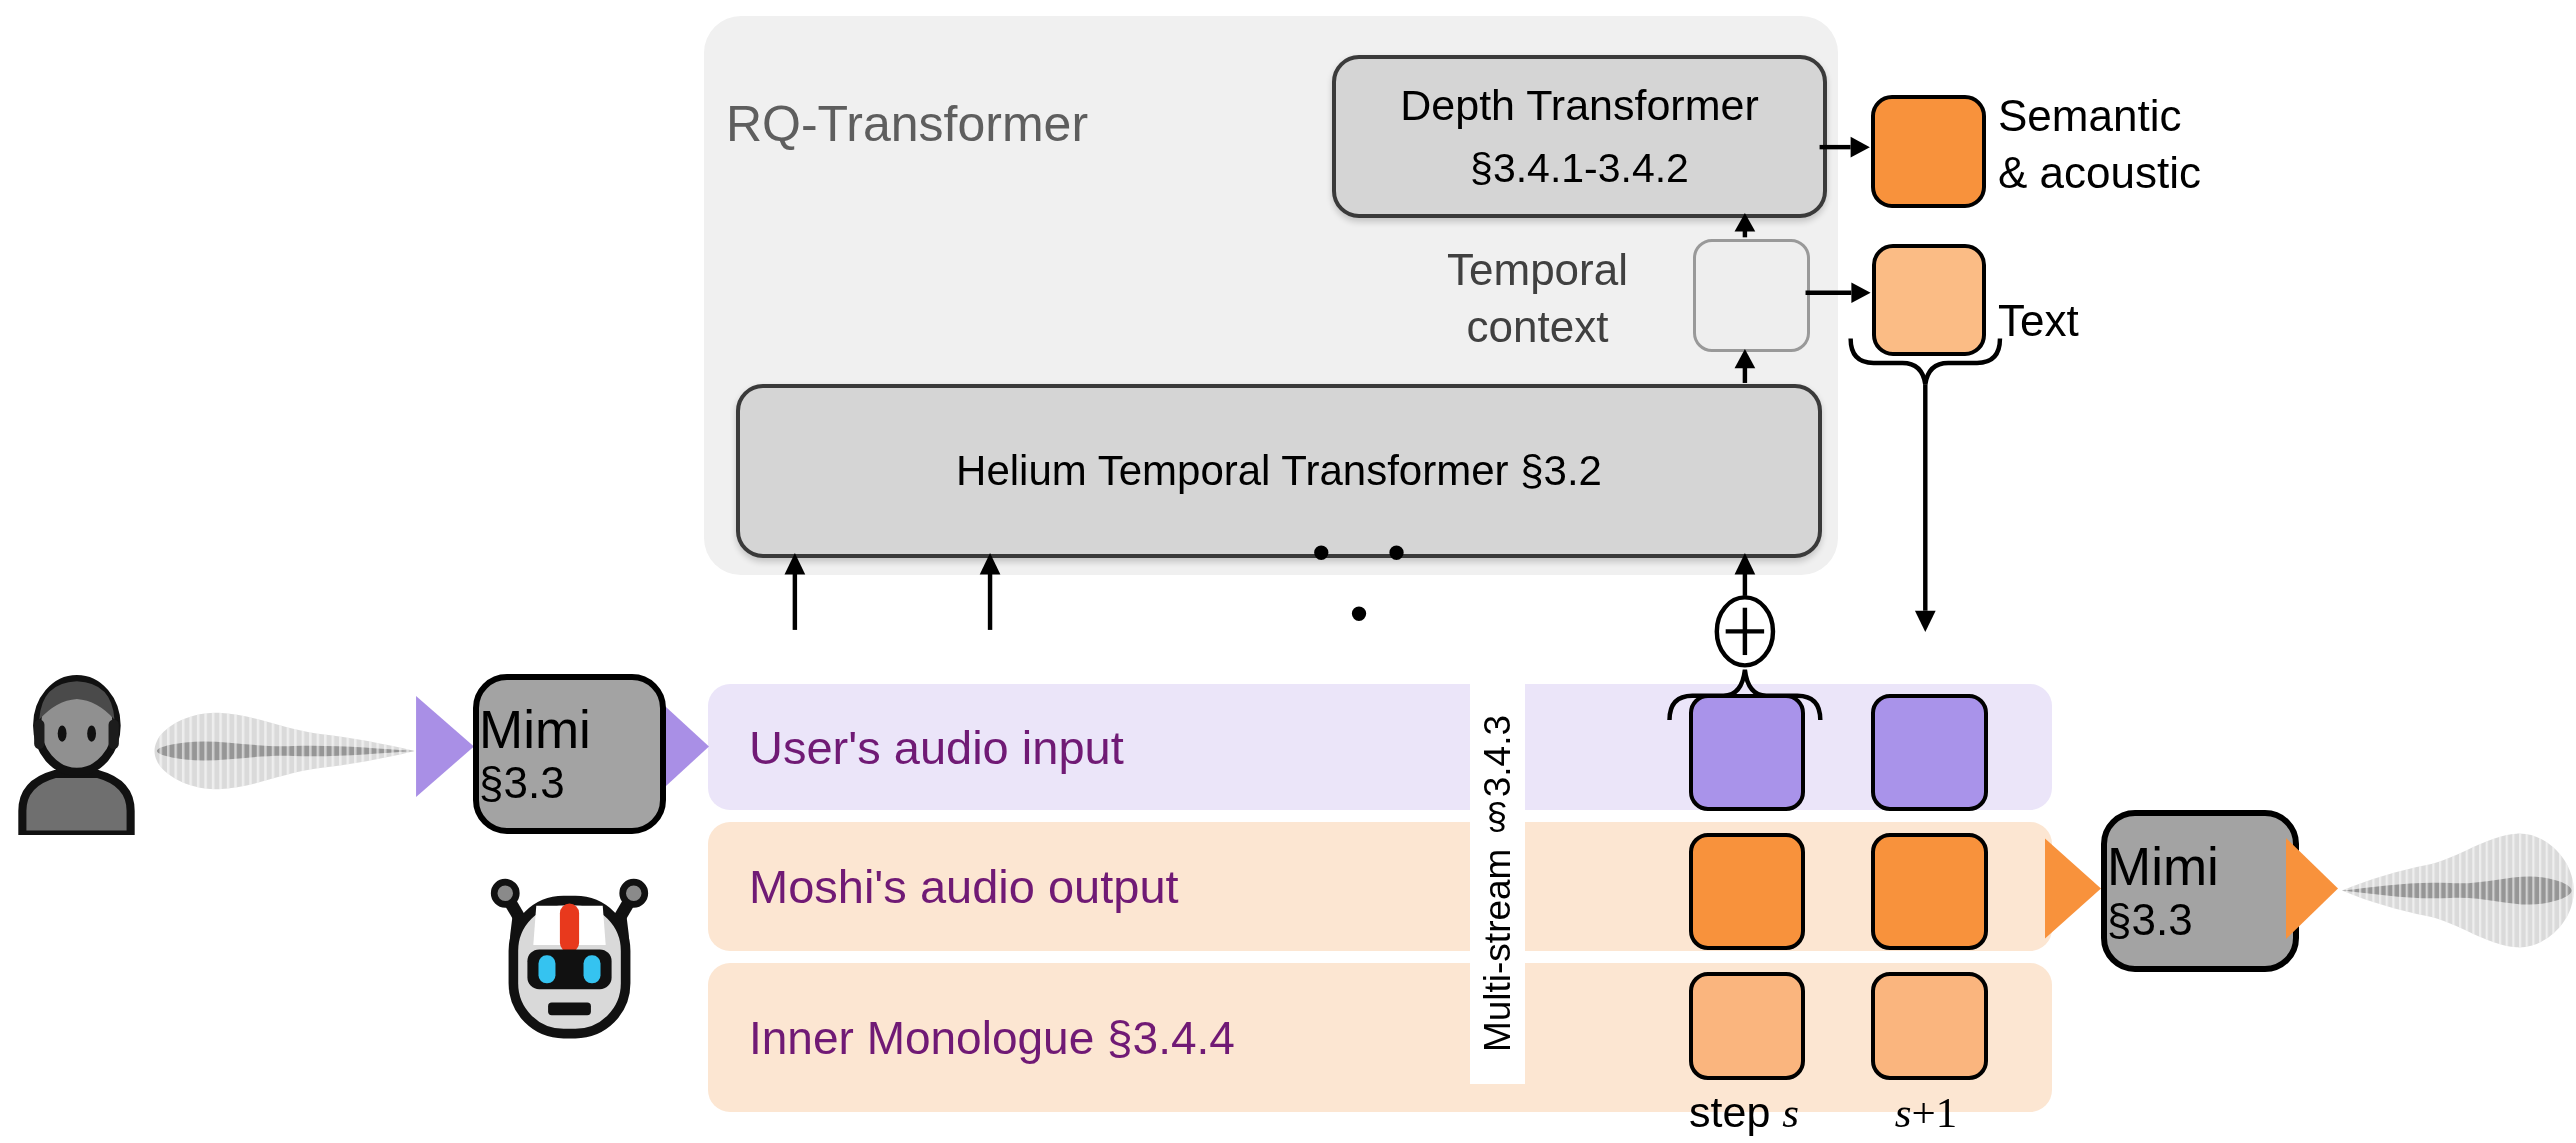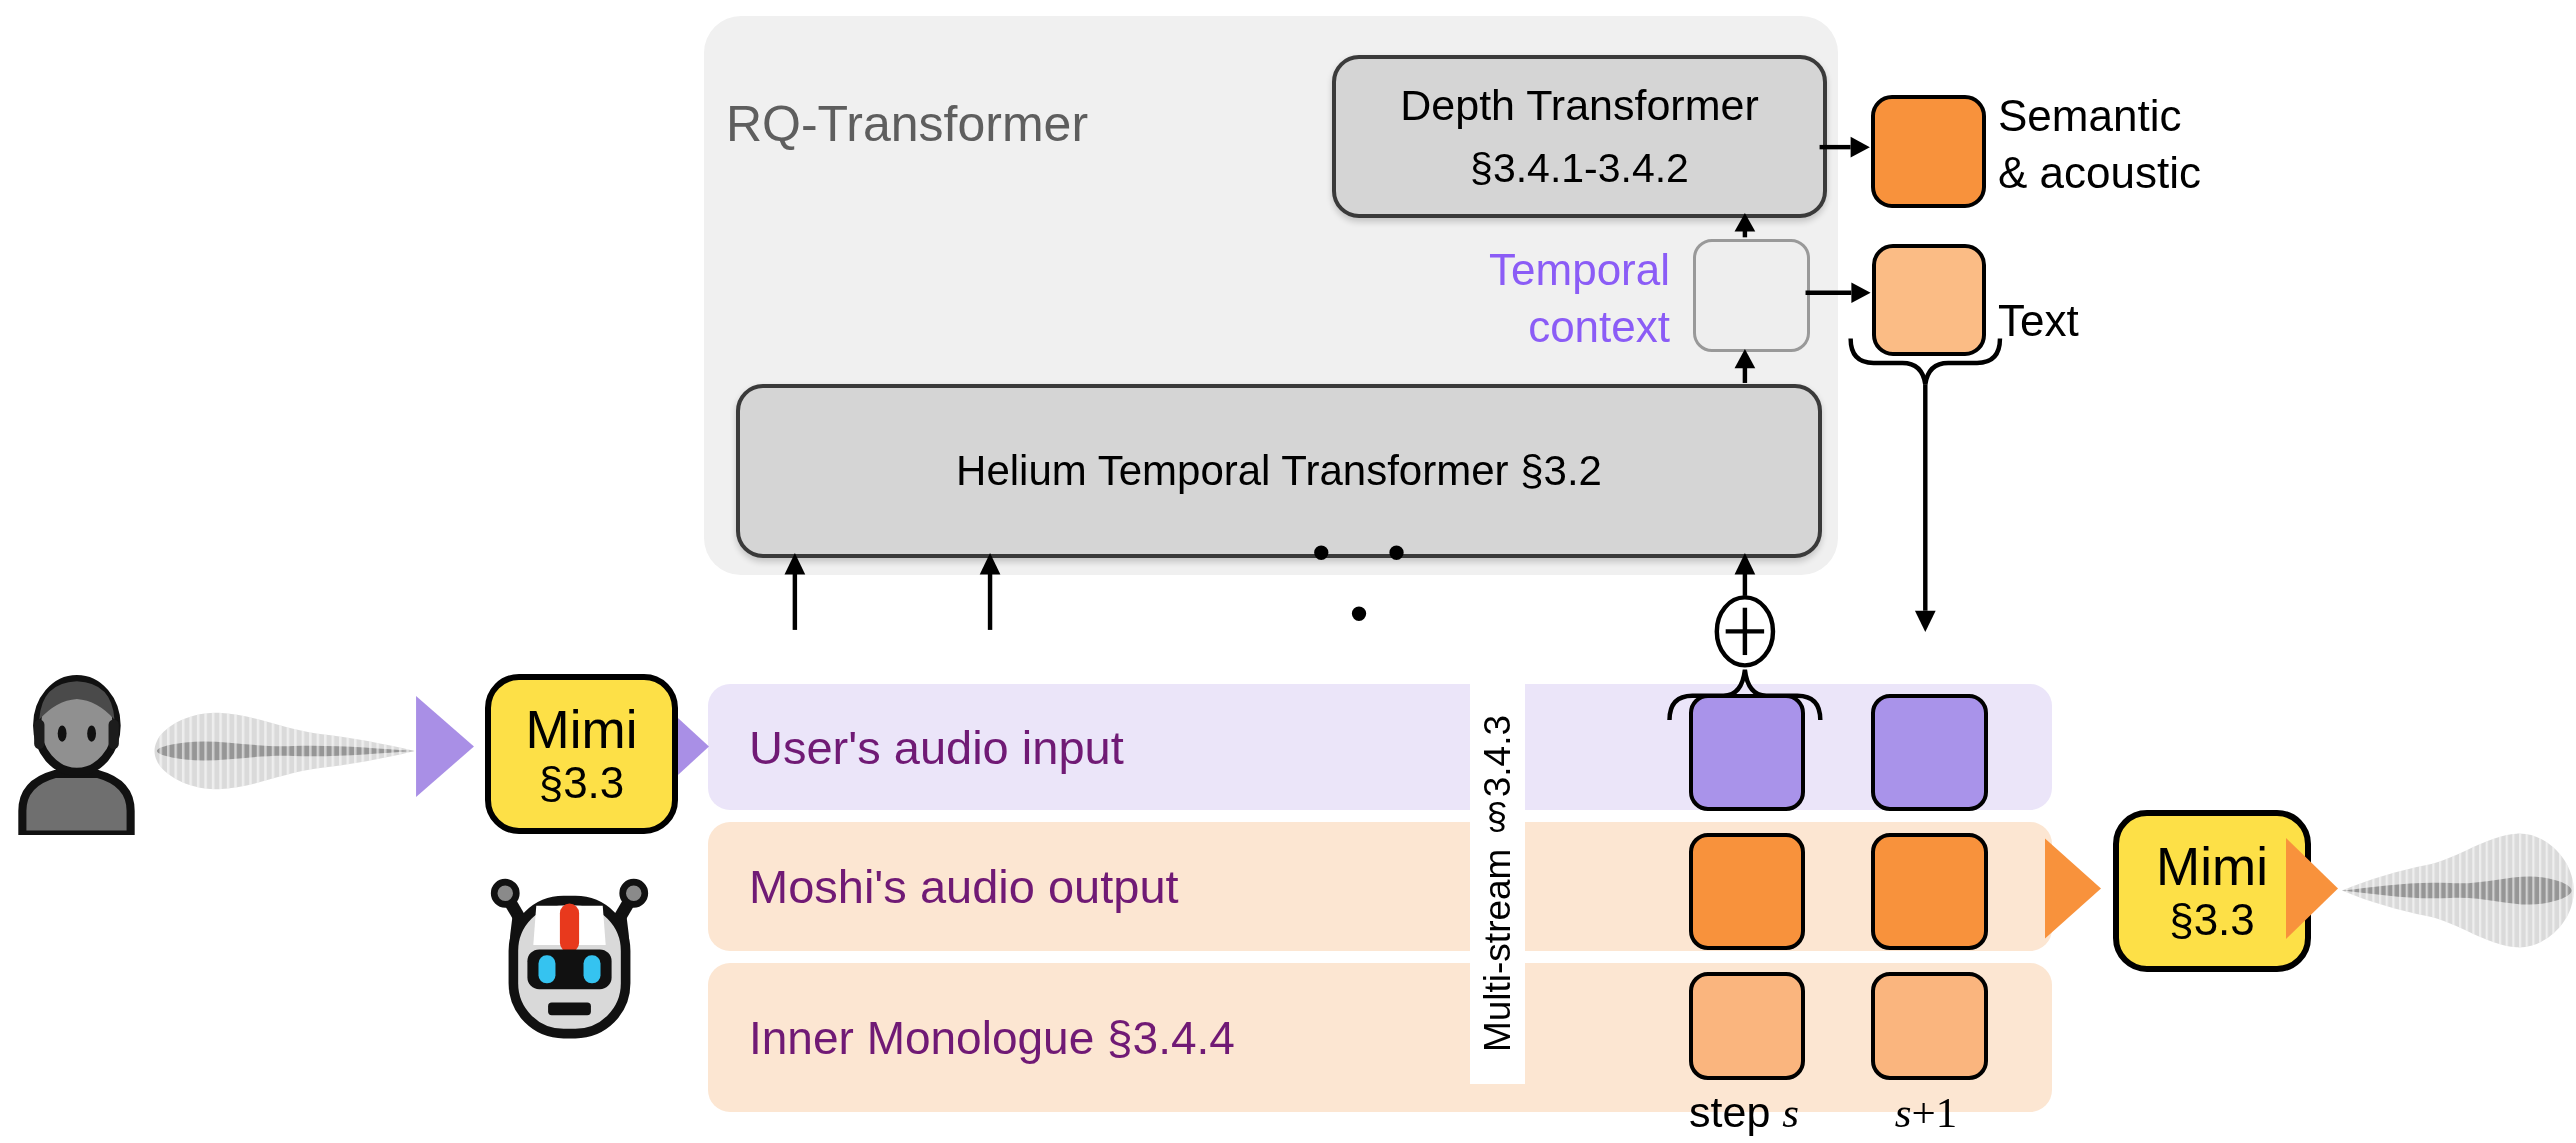--- a/index.html
+++ b/index.html
@@ -18,21 +18,21 @@
 
   .gray-box{position:absolute;background:#d5d5d5;border:4.4px solid #3a3a3a;border-radius:27px;
             display:flex;flex-direction:column;align-items:center;justify-content:center;
             box-shadow:0 3.7px 6px rgba(0,0,0,0.18);color:#000;}
   .depth-box{left:1332px;top:55px;width:487px;height:155px;gap:11px;}
   .depth-box .box-line1{font-size:43px;line-height:1.25;}
   .depth-box .box-line2{font-size:41px;line-height:1.25;}
   .helium-box{left:736px;top:384px;width:1078px;height:166px;}
   .helium-box .box-line1{font-size:42px;}
 
-  .temporal-label{position:absolute;left:1405px;top:241px;width:265px;text-align:right;font-size:44px;line-height:1.3;color:#8b5cf6;}
+  .temporal-label{position:absolute;left:1405px;top:241px;width:265px;text-align:center;font-size:44px;line-height:1.3;color:#404040;}
   .context-box{position:absolute;left:1693px;top:239px;width:111px;height:107px;background:#eeeeee;
                border:3.7px solid #999999;border-radius:19px;}
 
   .ellipsis{position:absolute;left:1281px;top:522px;width:177px;text-align:center;font-size:53px;letter-spacing:21px;color:#000;}
 
   
   .out-box{position:absolute;border:4.4px solid #000;border-radius:21px;}
   .semantic{left:1871px;top:95px;width:107px;height:105px;background:#f8923c;}
   .textbox{left:1872px;top:244px;width:106px;height:104px;background:#fbbc85;}
   .out-label{position:absolute;color:#000;font-size:44px;line-height:1.3;}
@@ -55,22 +55,22 @@
   .token{position:absolute;border:4.4px solid #000;border-radius:19px;}
   .tok-purple{background:#a993ea;}
   .tok-orange{background:#f8923c;}
   .tok-light{background:#fab57e;}
 
   .step-label{position:absolute;top:1088px;width:222px;text-align:center;font-size:43px;color:#000000;}
   .var{font-family:"Liberation Serif", serif;font-style:italic;}
   .ser{font-family:"Liberation Serif", serif;}
 
   
-  .mimi-box{position:absolute;background:#fde047;border:6px solid #000;border-radius:34px;
-            display:flex;flex-direction:column;align-items:center;justify-content:center;color:#000;margin-left:12px;}
+  .mimi-box{position:absolute;background:#a3a3a3;border:6px solid #000;border-radius:34px;
+            display:flex;flex-direction:column;justify-content:center;color:#000;}
   .mimi-enc{left:473px;top:674px;width:181px;height:148px;}
   .mimi-dec{left:2101px;top:810px;width:186px;height:150px;}
   .mimi-name{font-size:53px;line-height:1.12;}
   .mimi-sec{font-size:44px;line-height:1.1;}
 
   .overlay{position:absolute;left:0;top:0;pointer-events:none;}
 </style>
 </head>
 <body>
 

